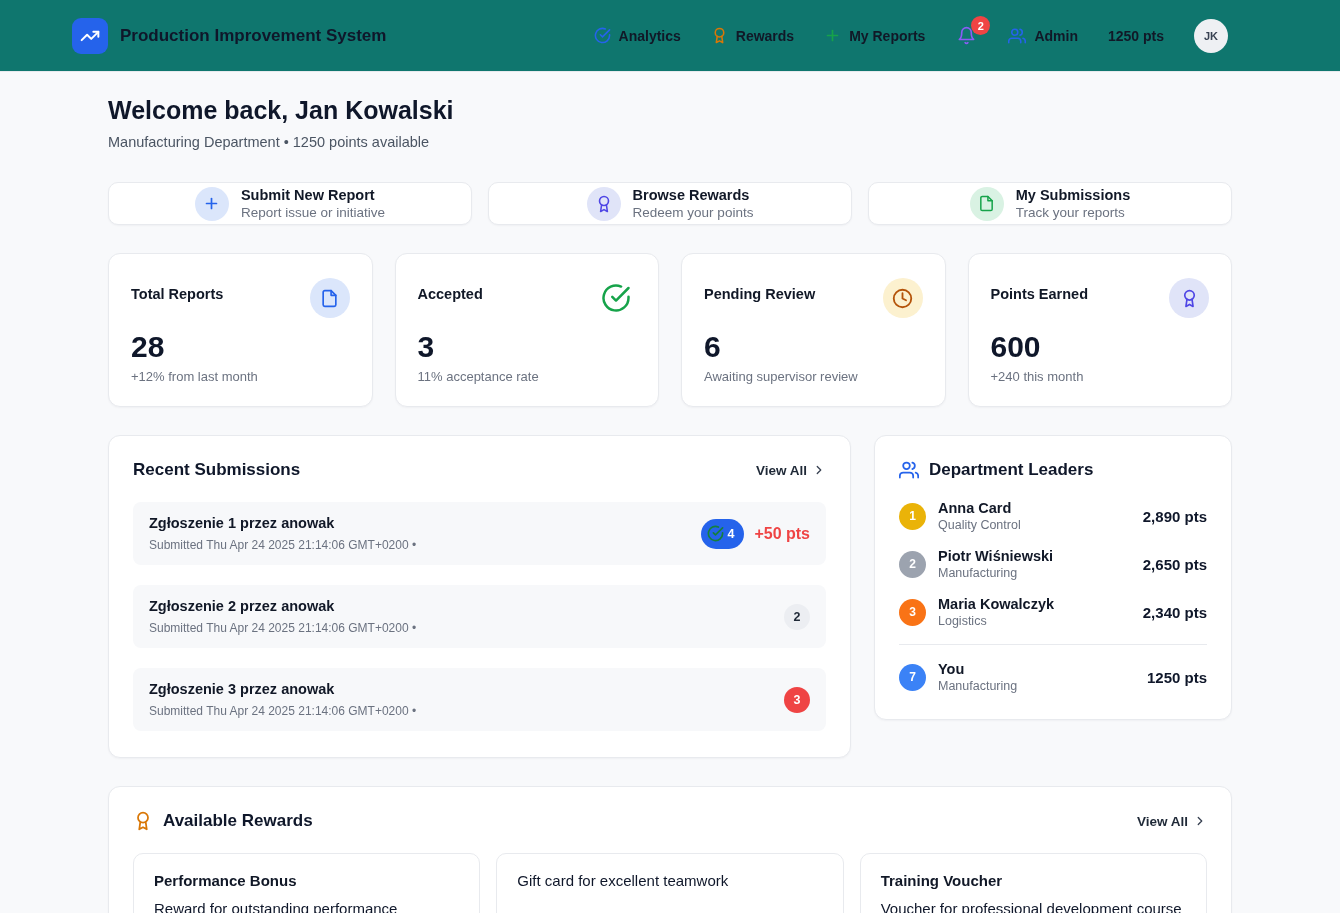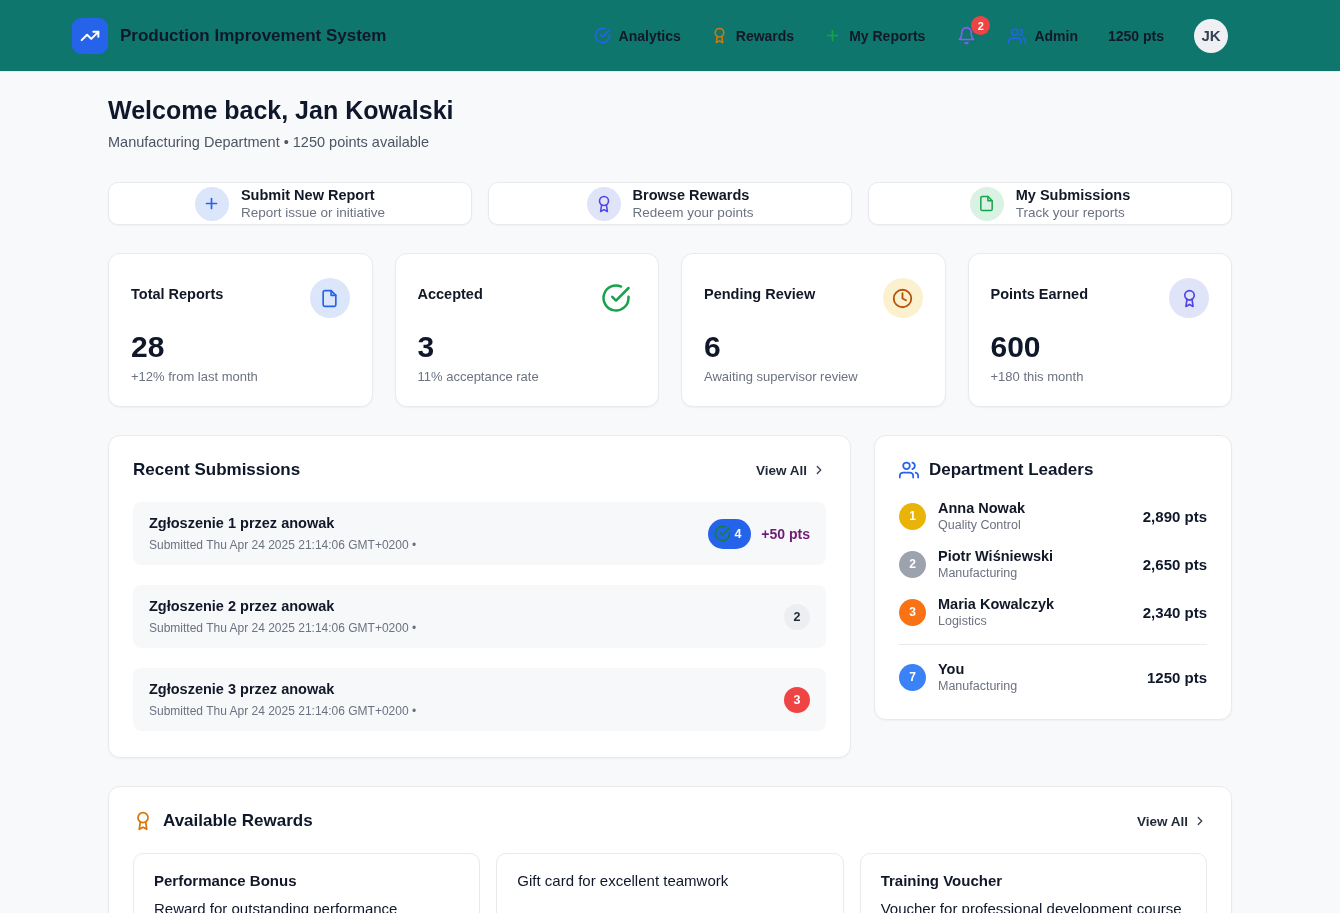--- a/index.html
+++ b/index.html
@@ -31,21 +31,21 @@
   .bell-wrap { position:relative; cursor:pointer; background:none; border:none; padding:2px; }
   .bell-badge {
     position:absolute; top:-8px; right:-12px; background:#ef4444; color:#fff;
     font-size:11px; font-weight:700; min-width:19px; height:19px; border-radius:10px;
     display:flex; align-items:center; justify-content:center; padding:0 5px;
   }
   .pts { font-size:14px; font-weight:700; color:#111827; }
   .avatar {
     width:34px; height:34px; border-radius:50%; background:#eef0f3;
     display:flex; align-items:center; justify-content:center;
-    font-size:15px; font-weight:700; color:#374151; cursor:pointer;
+    font-size:11px; font-weight:700; color:#374151; cursor:pointer;
   }
 
   
   .main { width:1124px; margin:0 auto; padding-top:24px; }
   .welcome-title { font-size:25px; font-weight:800; color:#0f172a; margin-bottom:9px; }
   .welcome-sub { font-size:14.5px; color:#4b5563; margin-bottom:32px; }
 
   
   .quick-row { display:flex; gap:16px; margin-bottom:28px; }
   .quick-card {
@@ -91,21 +91,21 @@
     display:flex; align-items:center; justify-content:space-between; cursor:pointer;
   }
   .sub-item:last-child { margin-bottom:2px; }
   .sub-title { font-size:14.5px; font-weight:700; color:#111827; margin-bottom:7px; }
   .sub-meta { font-size:12px; color:#6b7280; }
   .sub-right { display:flex; align-items:center; gap:10px; }
   .status-pill {
     background:#2563eb; border-radius:999px; height:30px; padding:0 10px 0 6px;
     display:flex; align-items:center; gap:3px; color:#fff; font-size:12.5px; font-weight:700;
   }
-  .pts-gain { color:#701a75; font-size:14px; font-weight:700; }
+  .pts-gain { color:#ef4444; font-size:16px; font-weight:700; }
   .count-badge {
     width:26px; height:26px; border-radius:50%; display:flex; align-items:center; justify-content:center;
     font-size:12.5px; font-weight:700;
   }
   .badge-gray { background:#eceef2; color:#1f2937; }
   .badge-red  { background:#ef4444; color:#fff; }
 
   
   .leader-row { display:flex; align-items:center; gap:12px; margin-bottom:16px; }
   .rank {
@@ -292,21 +292,21 @@
       <div class="stat-top">
         <span class="stat-label">Points Earned</span>
         <div class="stat-icon-circle bg-indigo">
           <svg width="19" height="19" viewBox="0 0 24 24" fill="none" stroke="#4f46e5" stroke-width="2.1" stroke-linecap="round" stroke-linejoin="round">
               <circle cx="12" cy="8" r="6"></circle>
               <polyline points="8.8 13 7.5 22 12 19.5 16.5 22 15.2 13"></polyline>
             </svg>
         </div>
       </div>
       <div class="stat-value">600</div>
-      <div class="stat-sub">+180 this month</div>
+      <div class="stat-sub">+240 this month</div>
     </div>
   </div>
 
   <div class="cols">
 
     <section class="panel">
       <div class="panel-head">
         <span class="panel-title">Recent Submissions</span>
         <a class="view-all">
           <span>View All</span>
@@ -369,21 +369,21 @@
                 <path d="M16 3.13a4 4 0 0 1 0 7.75"></path>
               </svg>
           </span>
           <span>Department Leaders</span>
         </span>
       </div>
 
       <div class="leader-row">
         <span class="rank rank-1">1</span>
         <div class="leader-info">
-          <div class="leader-name">Anna Nowak</div>
+          <div class="leader-name">Anna Card</div>
           <div class="leader-dept">Quality Control</div>
         </div>
         <span class="leader-pts">2,890 pts</span>
       </div>
 
       <div class="leader-row">
         <span class="rank rank-2">2</span>
         <div class="leader-info">
           <div class="leader-name">Piotr Wiśniewski</div>
           <div class="leader-dept">Manufacturing</div>

